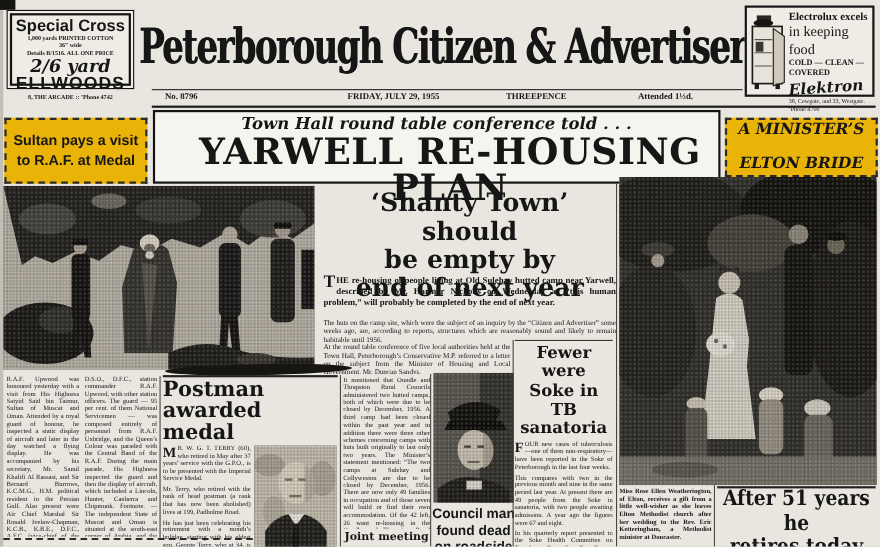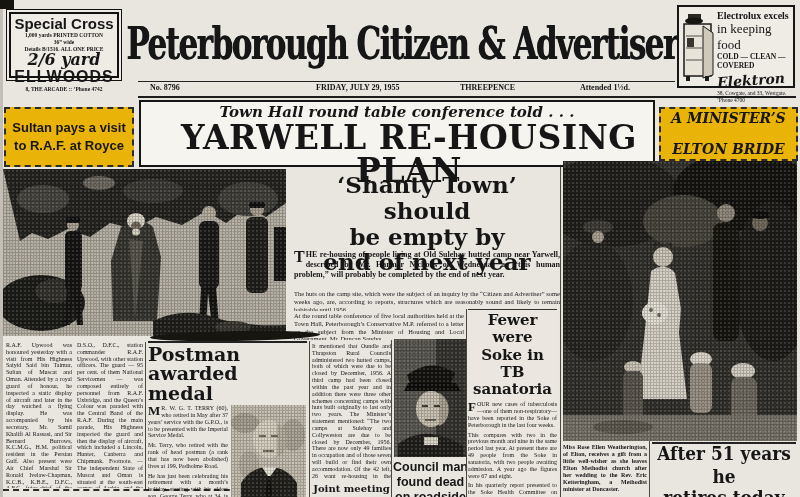--- a/index.html
+++ b/index.html
@@ -113,21 +113,21 @@
   <div class="abs dateline" style="left:138px;top:83px;width:537px;height:27px;">
     <span style="left:12px;">No. 8796</span>
     <span style="left:178px;">FRIDAY, JULY 29, 1955</span>
     <span style="left:322px;">THREEPENCE</span>
     <span style="left:442px;">Attended 1½d.</span>
   </div>
   <div class="abs rule" style="left:138px;top:96px;width:658px;height:2px;background:#1c1c1c;"></div>
 
   <div class="abs box-dash sans b c" style="left:4px;top:107px;width:126px;height:56px;display:flex;flex-direction:column;align-items:center;justify-content:center;font-size:13px;line-height:1.35;">
     <div>Sultan pays a visit</div>
-    <div>to R.A.F. at Royce</div>
+    <div>to R.A.F. at Medal</div>
   </div>
 
   <div class="abs box-solid c display" style="left:139px;top:100px;width:512px;height:63px;">
     <div class="strap">Town Hall round table conference told . . .</div>
     <div class="mainhead">YARWELL RE-HOUSING PLAN</div>
   </div>
 
   <div class="abs box-dash c display i b" style="left:659px;top:107px;width:135px;height:50px;display:flex;flex-direction:column;align-items:center;justify-content:space-between;font-size:14px;line-height:1.35;">
     <div>A MINISTER’S</div>
     <div>ELTON BRIDE</div>

